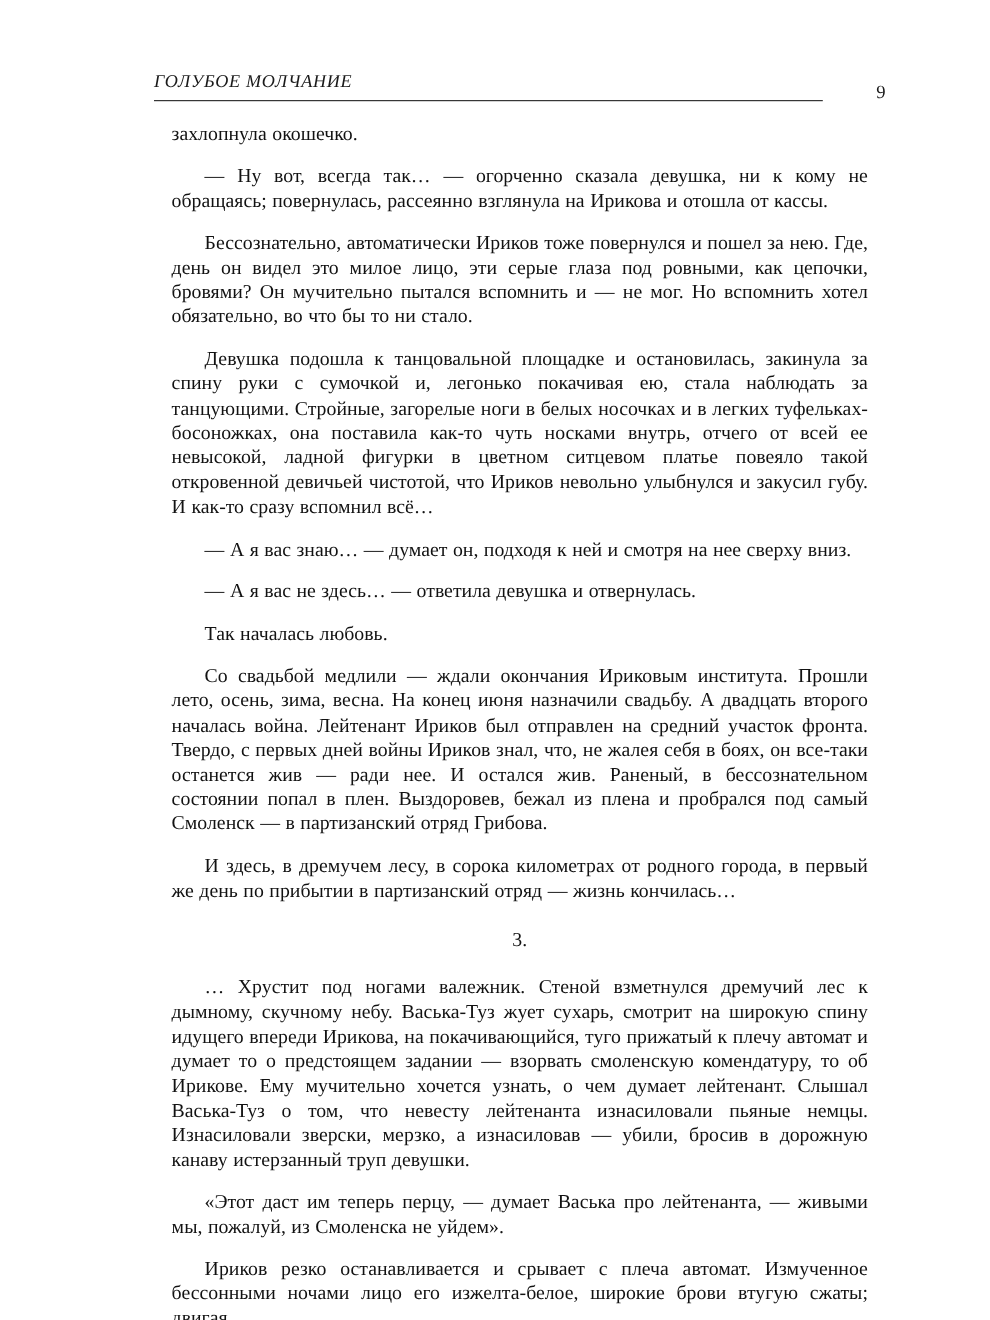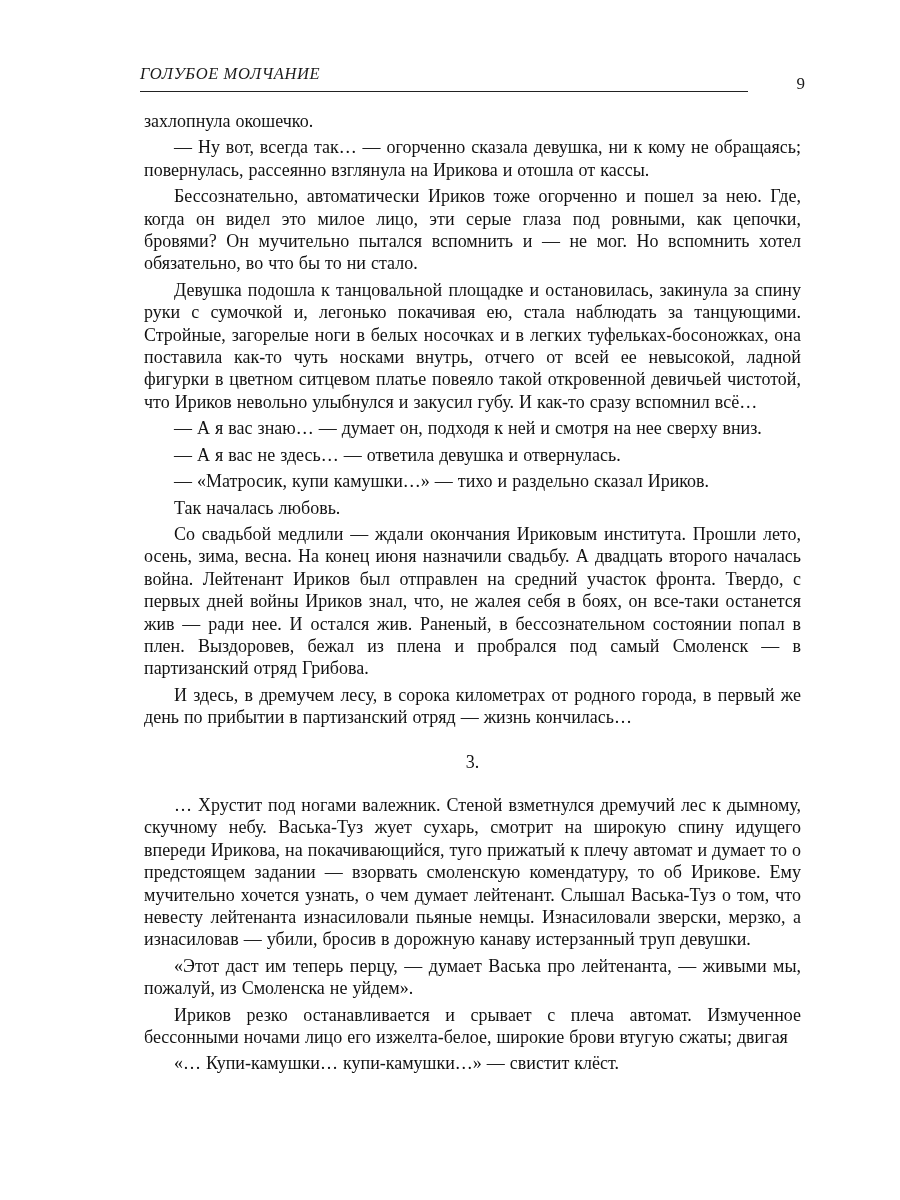--- a/index.html
+++ b/index.html
@@ -54,21 +54,21 @@
   .body-text {
     font-size: 18px;
     line-height: 22.4px;
     text-align: justify;
     color: #121212;
     hyphens: auto;
     -webkit-hyphens: auto;
     word-spacing: 0.5px;
   }
   .para {
-    margin: 4px;
+    margin: 16px;
     text-indent: 30px;
   }
   .para.no-indent {
     text-indent: 0;
   }
   .section-number {
     margin: 22px 0 21px 0;
     text-align: center;
     text-indent: 0;
   }
@@ -82,25 +82,24 @@
     <div class="head-left">
       <div class="running-title">ГОЛУБОЕ МОЛЧАНИЕ</div>
       <div class="head-rule"></div>
     </div>
     <div class="page-number">9</div>
   </header>
 
   <main class="body-text">
     <p class="para no-indent">захлопнула окошечко.</p>
     <p class="para">— Ну вот, всегда так… — огорченно сказала девушка, ни к кому не обращаясь; повернулась, рассеянно взглянула на Ирикова и отошла от кассы.</p>
-    <p class="para">Бессознательно, автоматически Ириков тоже огорченно и пошел за нею. Где, когда он видел это милое лицо, эти серые глаза под ровными, как цепочки, бровями? Он мучительно пытался вспомнить и — не мог. Но вспомнить хотел обязательно, во что бы то ни стало.</p>
+    <p class="para">Бессознательно, автоматически Ириков тоже повернулся и пошел за нею. Где, день он видел это милое лицо, эти серые глаза под ровными, как цепочки, бровями? Он мучительно пытался вспомнить и — не мог. Но вспомнить хотел обязательно, во что бы то ни стало.</p>
     <p class="para">Девушка подошла к танцовальной площадке и остановилась, закинула за спину руки с сумочкой и, легонько покачивая ею, стала наблюдать за танцующими. Стройные, загорелые ноги в белых носочках и в легких туфельках-босоножках, она поставила как-то чуть носками внутрь, отчего от всей ее невысокой, ладной фигурки в цветном ситцевом платье повеяло такой откровенной девичьей чистотой, что Ириков невольно улыбнулся и закусил губу. И как-то сразу вспомнил всё…</p>
     <p class="para">— А я вас знаю… — думает он, подходя к ней и смотря на нее сверху вниз.</p>
     <p class="para">— А я вас не здесь… — ответила девушка и отвернулась.</p>
-    <p class="para">— «Матросик, купи камушки…» — тихо и раздельно сказал Ириков.</p>
     <p class="para">Так началась любовь.</p>
     <p class="para">Со свадьбой медлили — ждали окончания Ириковым института. Прошли лето, осень, зима, весна. На конец июня назначили свадьбу. А двадцать второго началась война. Лейтенант Ириков был отправлен на средний участок фронта. Твердо, с первых дней войны Ириков знал, что, не жалея себя в боях, он все-таки останется жив — ради нее. И остался жив. Раненый, в бессознательном состоянии попал в плен. Выздоровев, бежал из плена и пробрался под самый Смоленск — в партизанский отряд Грибова.</p>
     <p class="para">И здесь, в дремучем лесу, в сорока километрах от родного города, в первый же день по прибытии в партизанский отряд — жизнь кончилась…</p>
 
     <p class="para section-number">3.</p>
 
     <p class="para">… Хрустит под ногами валежник. Стеной взметнулся дремучий лес к дымному, скучному небу. Васька-Туз жует сухарь, смотрит на широкую спину идущего впереди Ирикова, на покачивающийся, туго прижатый к плечу автомат и думает то о предстоящем задании — взорвать смоленскую комендатуру, то об Ирикове. Ему мучительно хочется узнать, о чем думает лейтенант. Слышал Васька-Туз о том, что невесту лейтенанта изнасиловали пьяные немцы. Изнасиловали зверски, мерзко, а изнасиловав — убили, бросив в дорожную канаву истерзанный труп девушки.</p>
     <p class="para">«Этот даст им теперь перцу, — думает Васька про лейтенанта, — живыми мы, пожалуй, из Смоленска не уйдем».</p>
     <p class="para">Ириков резко останавливается и срывает с плеча автомат. Измученное бессонными ночами лицо его изжелта-белое, широкие брови втугую сжаты; двигая</p>
     <p class="para">«… Купи-камушки… купи-камушки…» — свистит клёст.</p>

